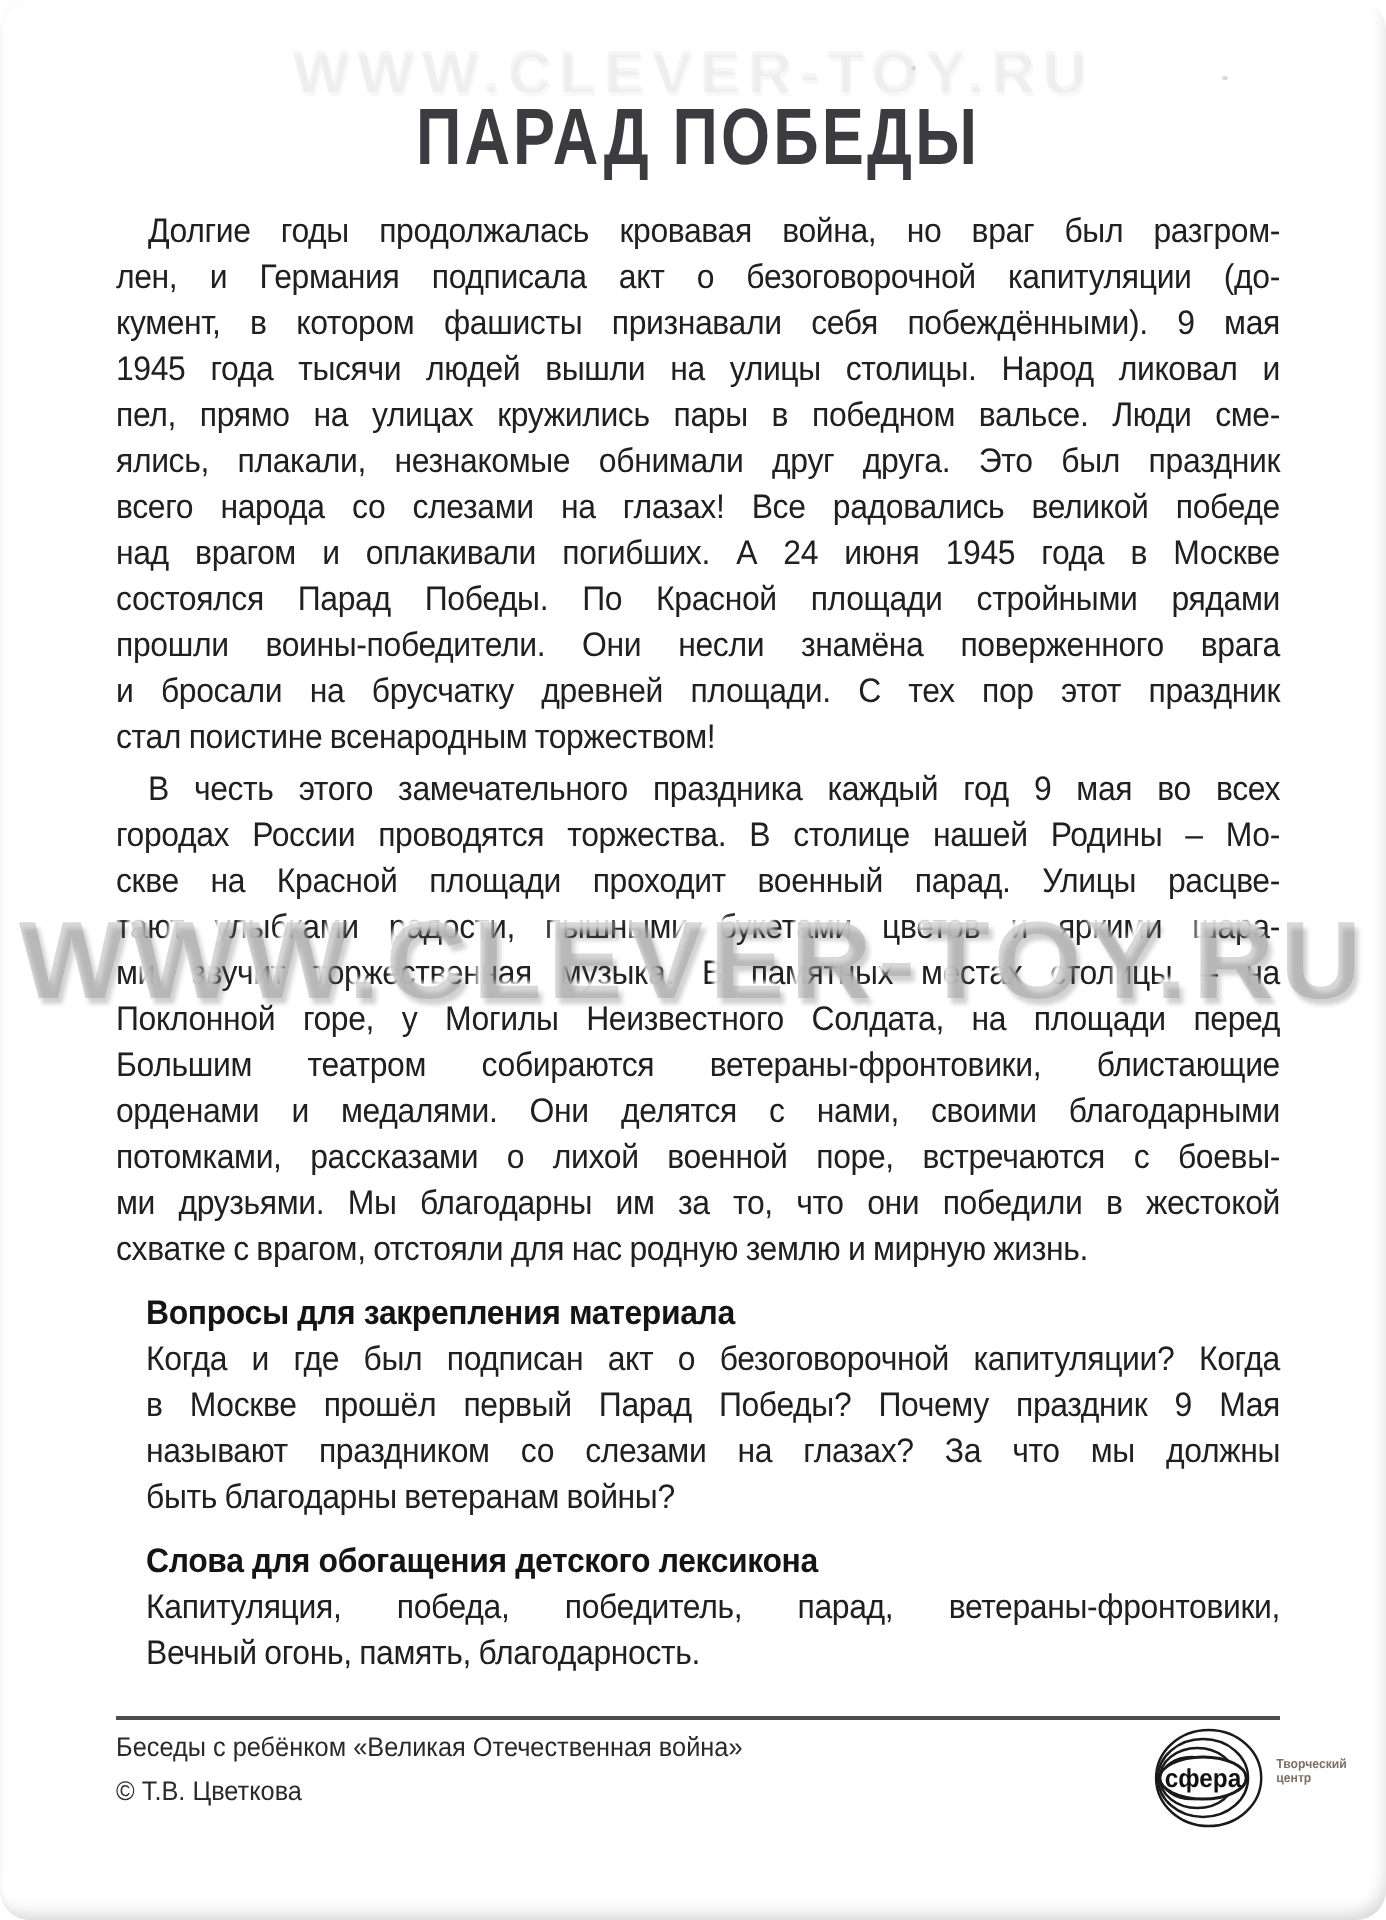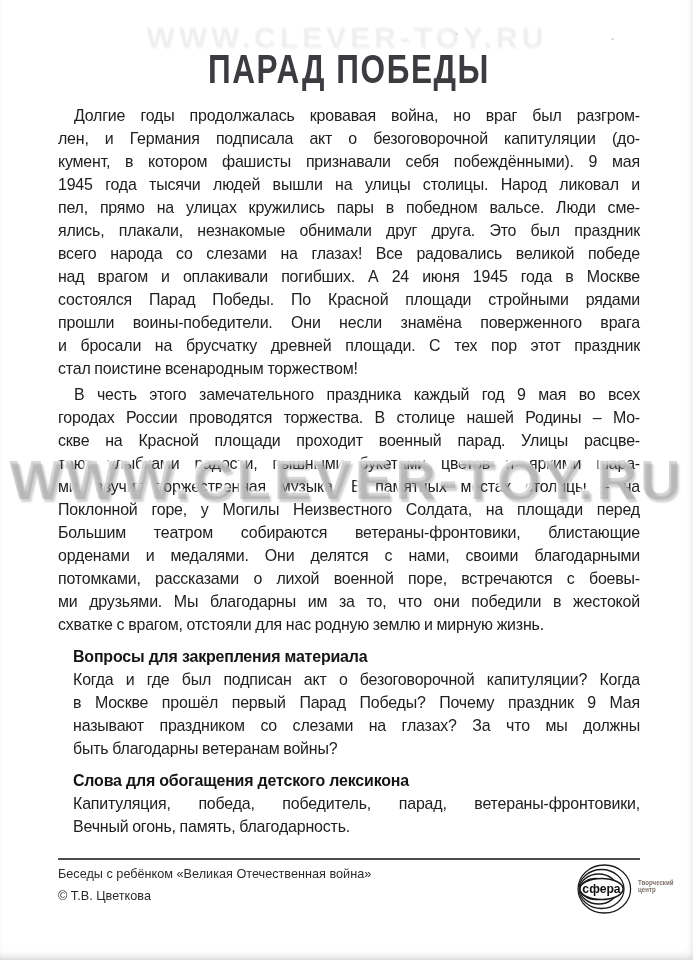--- a/index.html
+++ b/index.html
@@ -4,20 +4,21 @@
 <style>
   html, body { margin: 0; padding: 0; background: #ffffff; }
   .page {
     position: relative;
     width: 693px;
     height: 960px;
     background: #ffffff;
     overflow: hidden;
     font-family: "Liberation Sans", sans-serif;
     box-shadow: inset -4px -7px 9px -5px rgba(0,0,0,0.18), inset 2px 0 4px -3px rgba(0,0,0,0.10);
+    border-radius: 15px;
   }
   .column {
     position: absolute;
     left: 58px;
     top: 0;
     width: 620px;
     transform: scaleX(0.9387);
     transform-origin: 0 0;
     color: #202022;
   }

